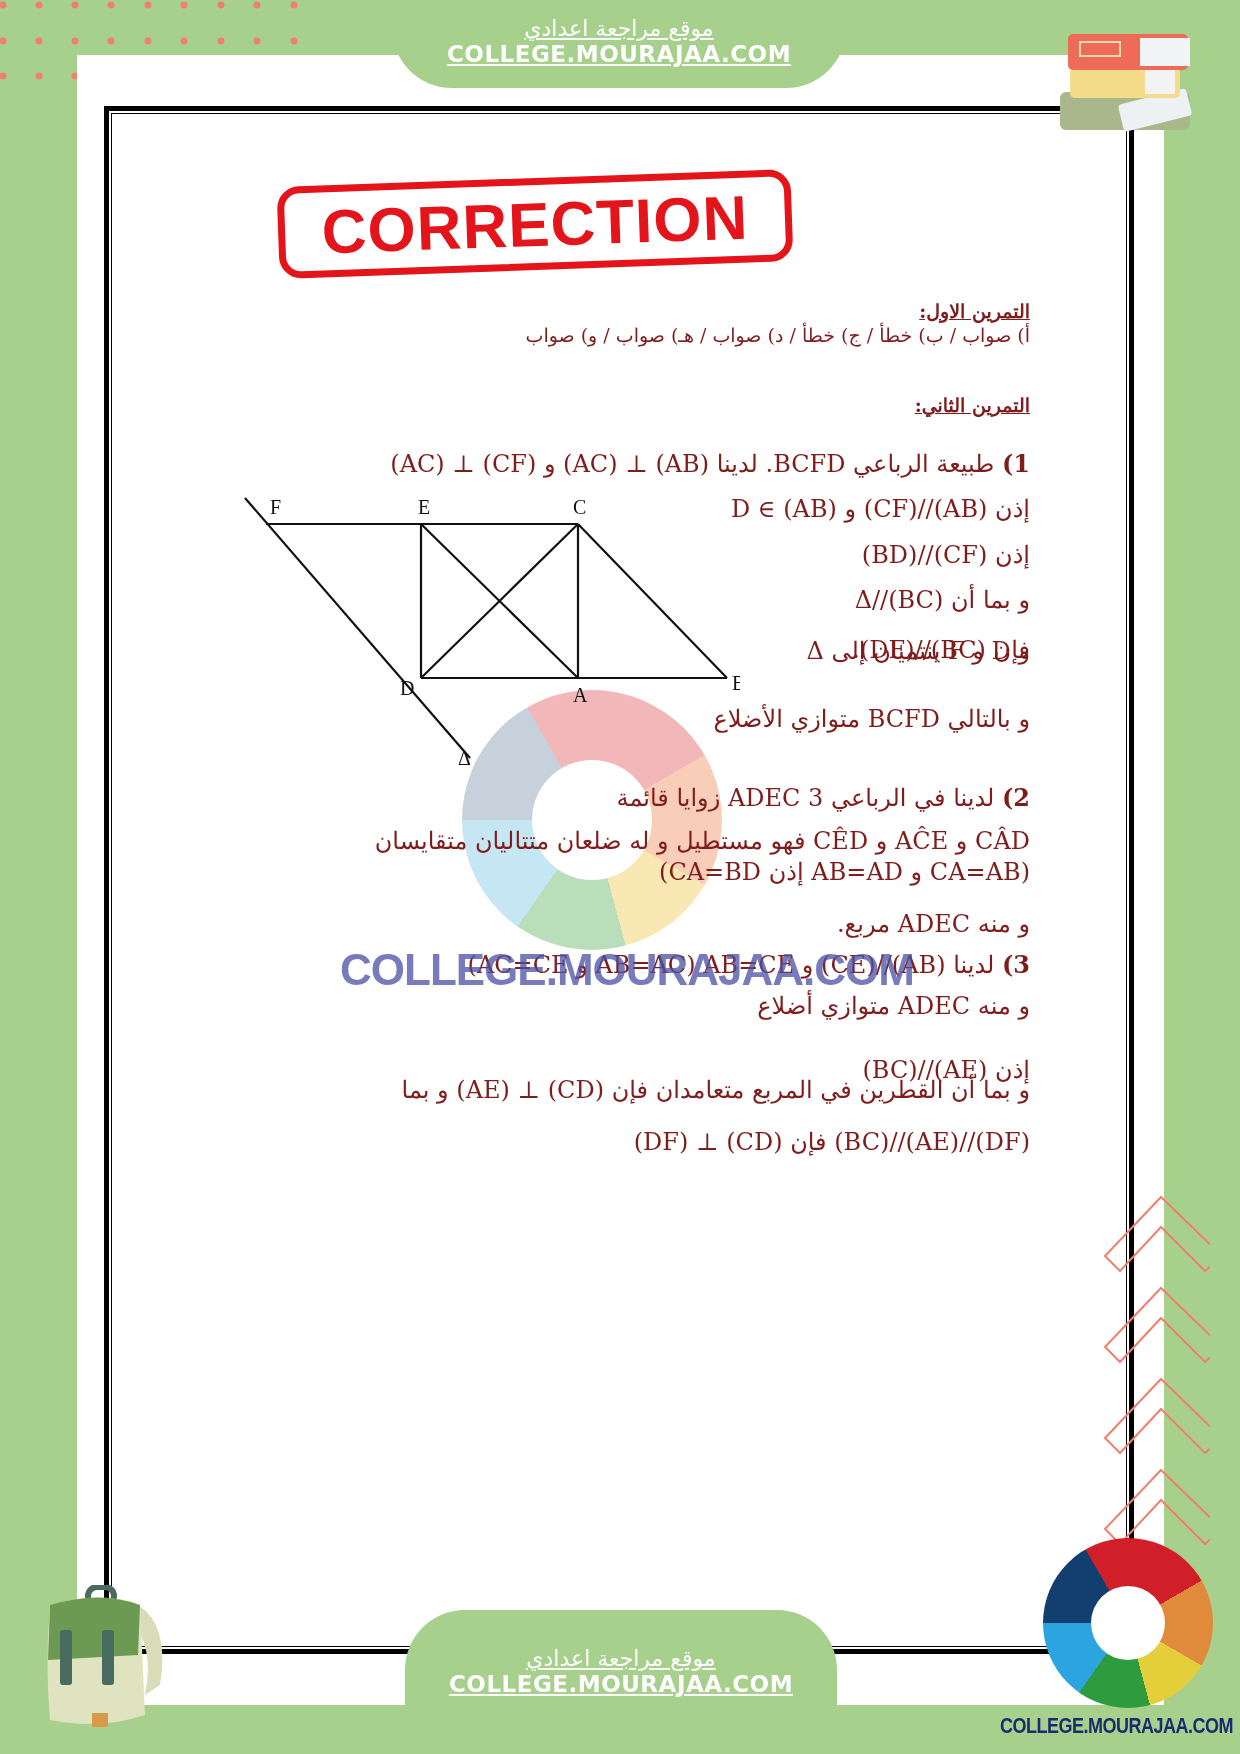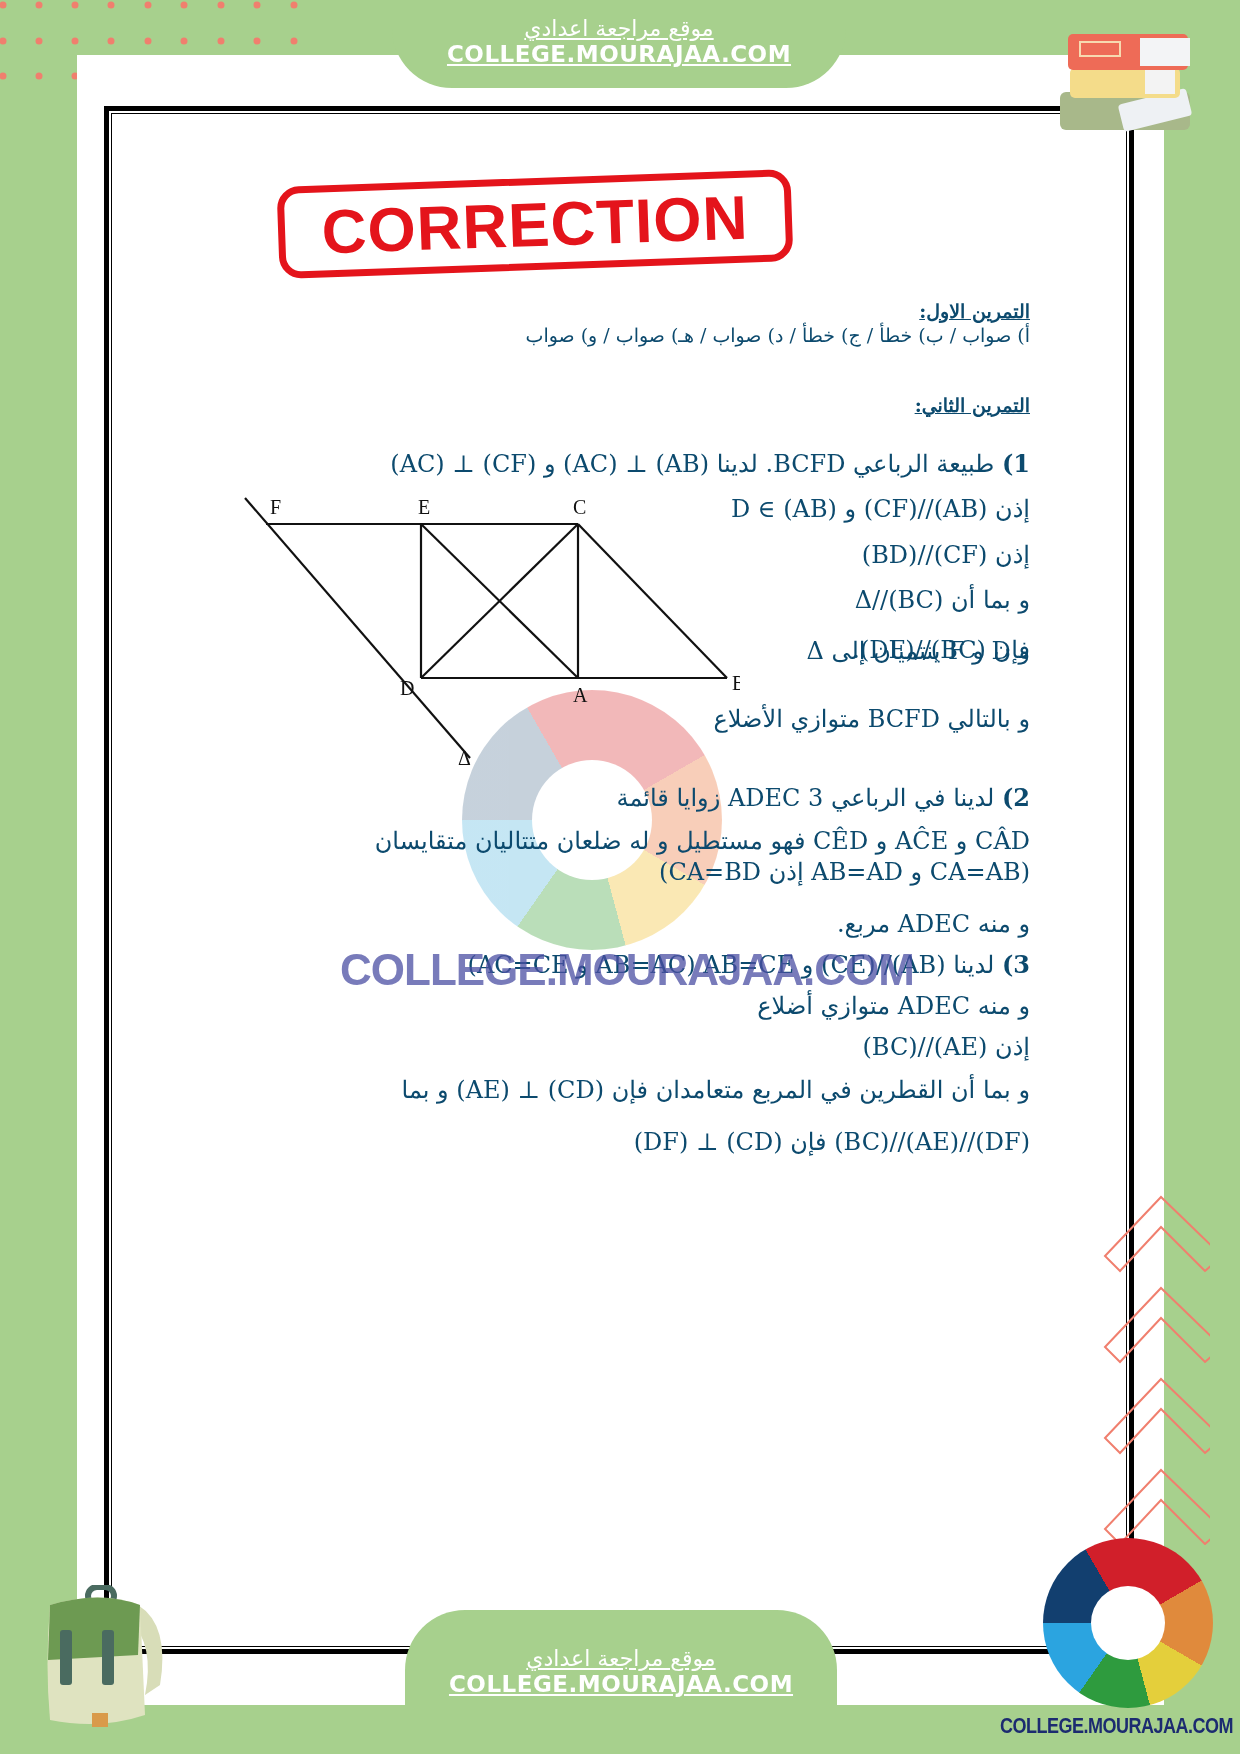--- a/index.html
+++ b/index.html
@@ -9,21 +9,21 @@
   .frame-inner { position:absolute; left:111px; top:113px; width:1016px; height:1534px; border:1.5px solid #000; box-sizing:border-box; }
   .dots { position:absolute; left:0; top:0; width:300px; height:85px; }
   .banner-top { position:absolute; left:392px; top:0; width:454px; height:88px; background:#a7d08d; border-radius:0 0 60px 60px; text-align:center; color:#fff; }
   .banner-bottom { position:absolute; left:405px; top:1610px; width:432px; height:144px; background:#a7d08d; border-radius:60px 60px 0 0; text-align:center; color:#fff; }
   .banner-ar { font-family:"DejaVu Sans", sans-serif; font-weight:normal; font-size:22px; text-decoration:underline; direction:rtl; }
   .banner-en { font-family:"DejaVu Sans", sans-serif; font-weight:bold; font-size:23px; text-decoration:underline; letter-spacing:0.5px; }
   .banner-top .banner-ar { margin-top:16px; }
   .banner-bottom .banner-ar { margin-top:36px; }
   .stamp { position:absolute; left:278px; top:178px; width:500px; height:78px; border:7px solid #e4141b; border-radius:22px; transform:rotate(-2deg); display:flex; align-items:center; justify-content:center; }
   .stamp span { font-family:"Liberation Sans", sans-serif; font-weight:bold; font-size:62px; color:#e4141b; letter-spacing:1px; }
-  .rtl { direction:rtl; text-align:right; position:absolute; right:210px; font-family:"DejaVu Serif", serif; color:#0c4a6e; white-space:nowrap; }
+  .rtl { direction:rtl; text-align:right; position:absolute; right:210px; font-family:"DejaVu Serif", serif; color:#7f1d1d; white-space:nowrap; }
   .heading { font-weight:bold; text-decoration:underline; font-size:19px; }
   .line { font-size:24px; }
   .line.small { font-size:19px; }
   .num { font-weight:bold; }
   .watermark { position:absolute; left:340px; top:945px; font-family:"Liberation Sans", sans-serif; font-weight:bold; font-size:44px; color:#4b4fa4; opacity:0.75; letter-spacing:-1px; }
   .wheel { position:absolute; left:462px; top:690px; width:260px; height:260px; border-radius:50%; opacity:0.8;
     background:conic-gradient(#f0a7a8 0 60deg,#f7c3a8 60deg 120deg,#f9e3a2 120deg 165deg,#a9d6a8 165deg 215deg,#b7e0f1 215deg 270deg,#b8c6d3 270deg 330deg,#f0a7a8 330deg 360deg); }
   .wheel::after { content:""; position:absolute; left:70px; top:70px; width:120px; height:120px; border-radius:50%; background:#fff; }
   .wheel-logo { position:absolute; left:1043px; top:1538px; width:170px; height:170px; border-radius:50%;
     background:conic-gradient(#d11f2a 0 60deg,#e08a3c 60deg 120deg,#e4cf3b 120deg 165deg,#2e9b3e 165deg 215deg,#2ba4e0 215deg 270deg,#123f6f 270deg 330deg,#d11f2a 330deg 360deg); }
@@ -139,21 +139,21 @@
 <div class="rtl line" style="top:827px;">CÂD و AĈE و CÊD فهو مستطيل و له ضلعان متتاليان متقايسان</div>
 <div class="rtl line" style="top:858px;">(CA=AB و AB=AD إذن CA=BD)</div>
 <div class="rtl line" style="top:910px;">و منه ADEC مربع.</div>
 
 <div class="rtl line" style="top:950px;">
   <span class="num">3)</span>
   <span>لدينا (AB)//(CE) و AB=CE (AB=AC و AC=CE)</span>
 </div>
 <div class="watermark">COLLEGE.MOURAJAA.COM</div>
 <div class="rtl line" style="top:992px;">و منه ADEC متوازي أضلاع</div>
-<div class="rtl line" style="top:1033px;">إذن (AE)//(BC)</div>
+<div class="rtl line" style="top:1056px;">إذن (AE)//(BC)</div>
 <div class="rtl line" style="top:1076px;">و بما أن القطرين في المربع متعامدان فإن (CD) ⊥ (AE) و بما</div>
 <div class="rtl line" style="top:1128px;text-align:center;">(DF)//(AE)//(BC) فإن (CD) ⊥ (DF)</div>
 
 <svg class="chevrons" viewBox="0 0 110 360">
   <g fill="none" stroke="#f07f6e" stroke-width="2">
     <path d="M5 71 L61 12 L122 71 L105 86 L61 42 L20 86 Z"></path>
     <path d="M5 162 L61 103 L122 162 L105 177 L61 133 L20 177 Z"></path>
     <path d="M5 253 L61 194 L122 253 L105 268 L61 224 L20 268 Z"></path>
     <path d="M5 344 L61 285 L122 344 L105 359 L61 315 L20 359 Z"></path>
   </g>

